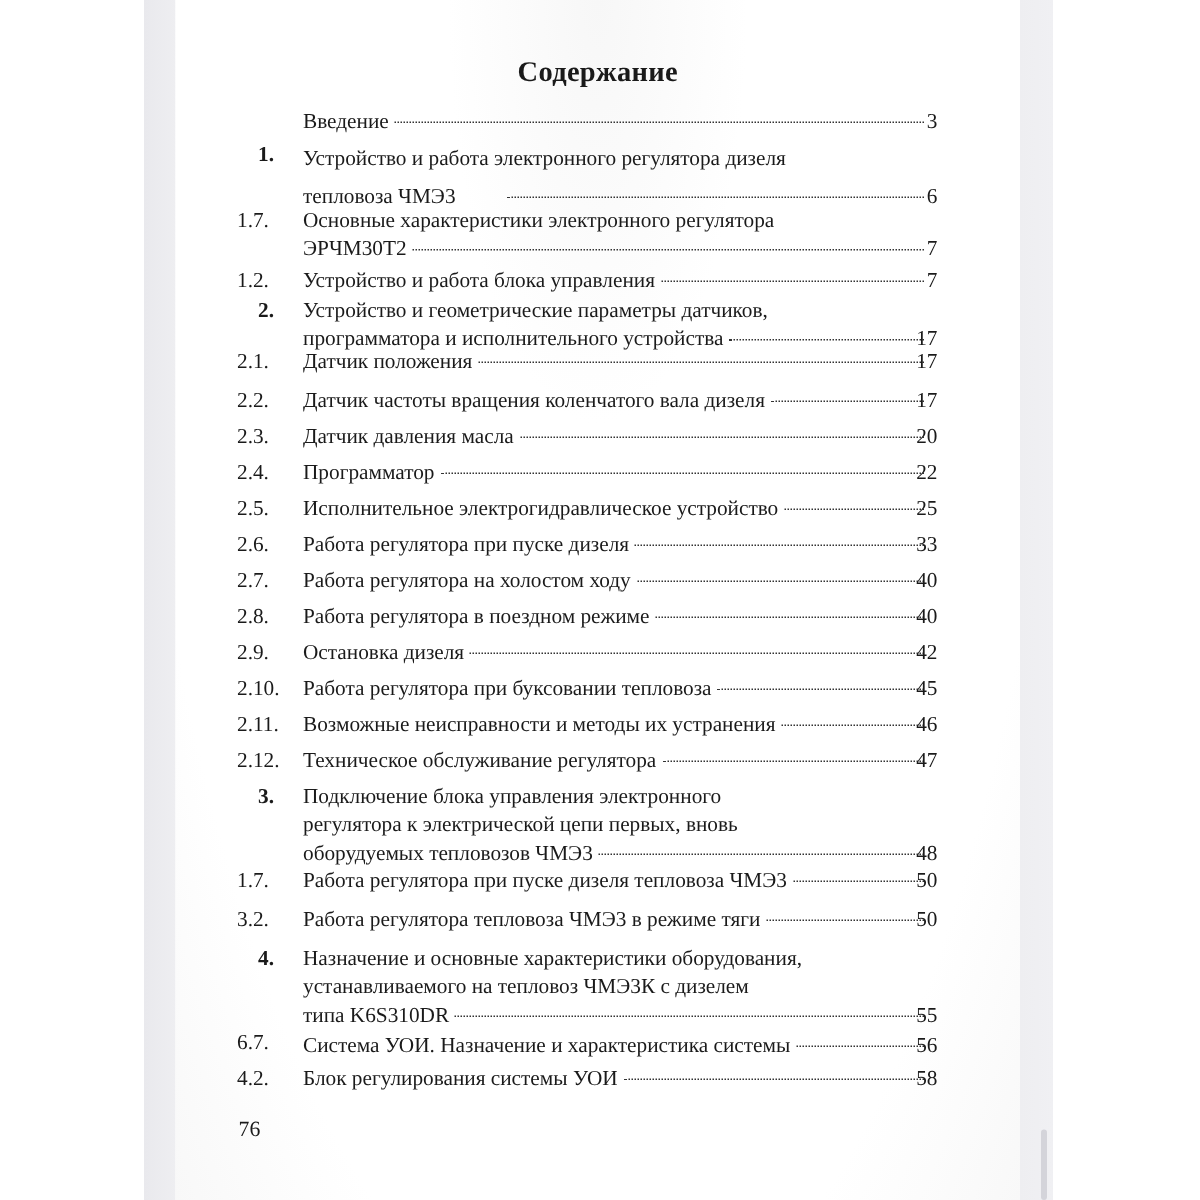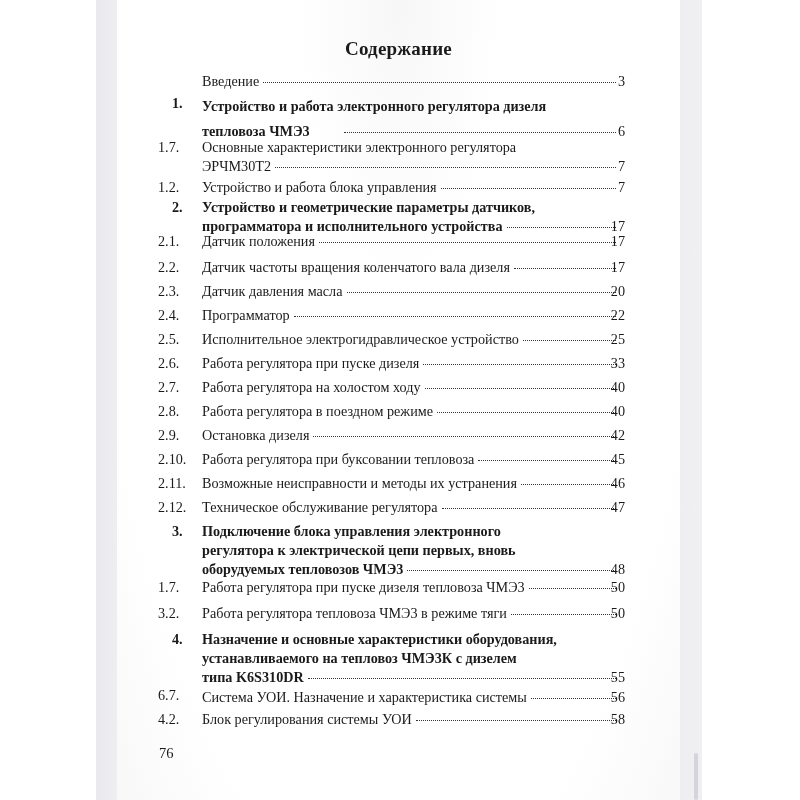--- a/index.html
+++ b/index.html
@@ -28,21 +28,21 @@
   }
   .title {
     position: absolute; left: 0; width: 100%; top: 38px;
     text-align: center; font-weight: bold; font-size: 19px; letter-spacing: 0.2px;
   }
   .toc { position: absolute; left: 0; top: 72px; width: 100%; }
   .entry { position: absolute; left: 0; width: 100%; font-size: 14.2px; line-height: 19px; }
   .num { position: absolute; left: 41px; width: 40px; }
   .num.bold { font-weight: bold; left: 55px; }
   .text { position: absolute; left: 85px; width: 418px; }
-  .text.bold { font-weight: bold; }
+  .text.bold { font-weight: normal; }
   .line { position: relative; display: flex; align-items: baseline; white-space: nowrap; }
   .line .t { flex: 0 0 auto; }
   .line .dots {
     flex: 1 1 auto; overflow: hidden; margin: 0 4px;
     border-bottom: 1.6px dotted #333; height: 0; transform: translateY(-3px);
   }
   .page-no { position: absolute; right: 55px; text-align: right; font-weight: normal; }
   .footer-num { position: absolute; left: 42px; top: 745px; font-size: 14.5px; }
 </style>
 </head>

